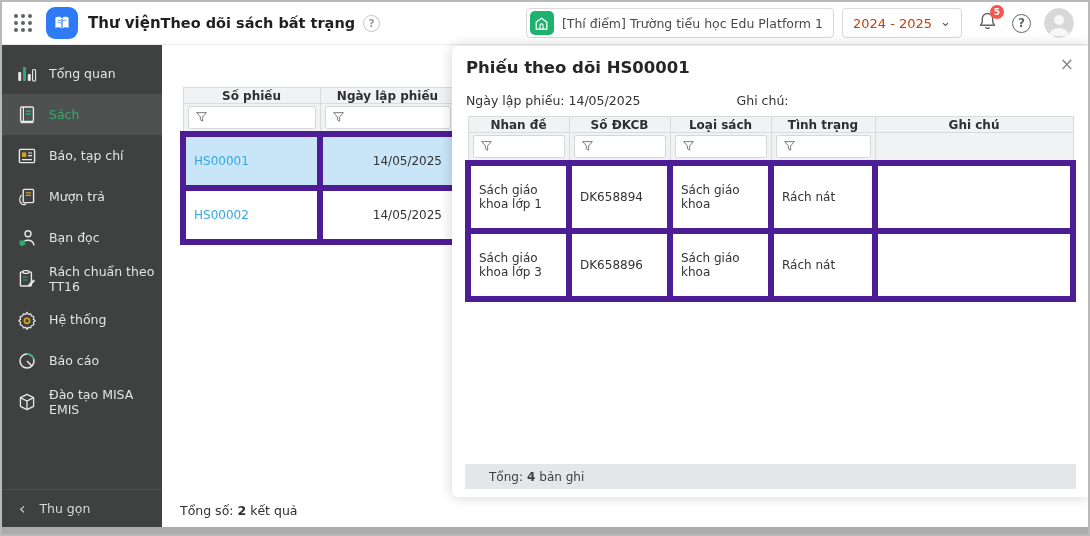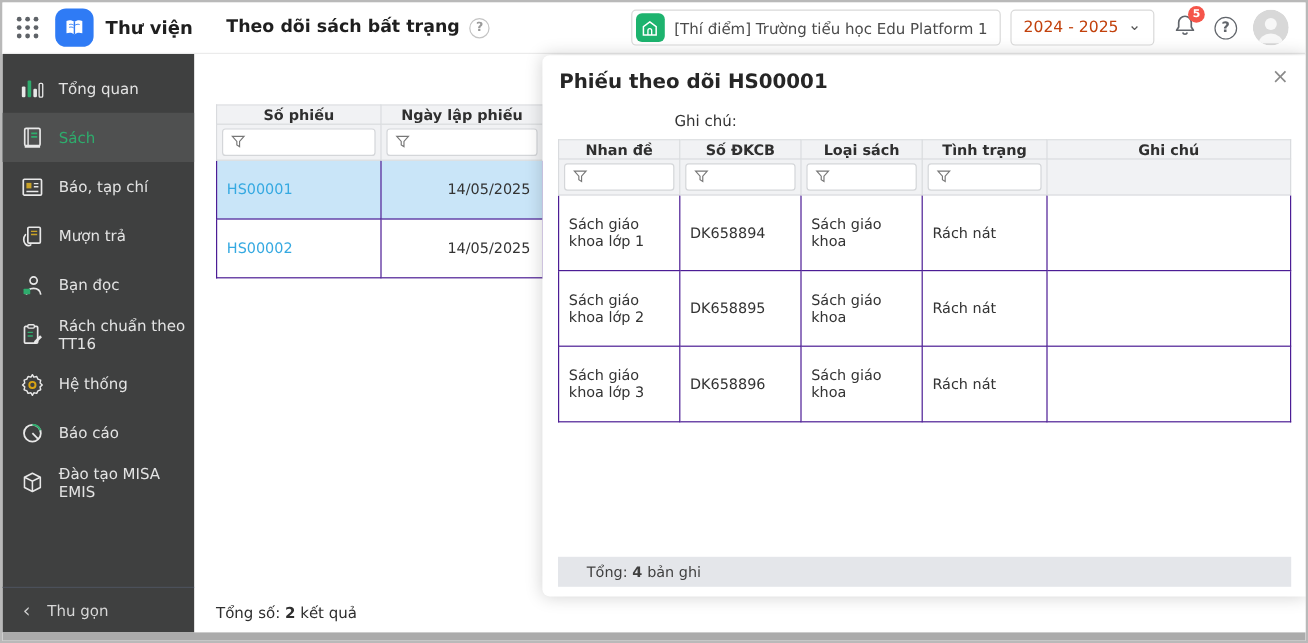--- a/index.html
+++ b/index.html
@@ -18,21 +18,21 @@
     position:absolute; left:0; top:0; right:0; height:43px;
     background:#fff; border-bottom:1px solid #ebebeb;
     display:flex; align-items:center; padding:0 14px 0 12px;
   }
   .grid-icon { display:grid; grid-template-columns:repeat(3,4px); grid-gap:3px; margin-right:14px; cursor:pointer; }
   .grid-icon i { width:4px; height:4px; border-radius:50%; background:#5f6368; }
   .logo {
     width:32px; height:32px; border-radius:9px; background:#2f7bf5;
     display:flex; align-items:center; justify-content:center; margin-right:10px; flex:0 0 auto;
   }
-  .app-title { font-size:15px; font-weight:700; color:#1f1f1f; margin-right:28px; white-space:nowrap; }
+  .app-title { font-size:15px; font-weight:700; color:#1f1f1f; white-space:nowrap; }
   .page-title { font-size:14.5px; font-weight:700; color:#1f1f1f; white-space:nowrap; }
   .help-dot {
     width:17px; height:17px; border-radius:50%; border:1.4px solid #c4c4c4;
     color:#9a9a9a; font-size:10.5px; font-weight:700; display:flex; align-items:center; justify-content:center;
     margin-left:8px; cursor:pointer;
   }
   .header-right { margin-left:auto; display:flex; align-items:center; }
   .school-box {
     height:30px; border:1px solid #d9d9d9; border-radius:4px; background:#fff;
     display:flex; align-items:center; padding:0 10px 0 3px; min-width:270px; cursor:pointer;margin-left:46px;
@@ -80,21 +80,21 @@
   .collapse-row .back-chev { font-size:16px; margin-right:14px; color:#cfcfcf; line-height:1; }
   
   .main { position:absolute; left:160px; top:43px; right:0; bottom:7px; background:#fff; }
   table { border-collapse:collapse; }
   .list-table { position:absolute; left:18px; top:42px; width:272px; table-layout:fixed; }
   .list-table col.c1 { width:137px; } .list-table col.c2 { width:135px; }
   th {
     background:#f1f2f4; border:1px solid #d9dbde; font-size:12px; font-weight:700; color:#2f2f2f;
     height:16px; text-align:center; padding:0 6px;
   }
-  td { border:1px solid #4c1d95; font-size:12px; color:#333; height:26px; padding:17px 8px; background:#fff; }
+  td { border:6px solid #4c1d95; font-size:12px; color:#333; height:26px; padding:17px 8px; background:#fff; }
   tr.filter-row td { background:#f1f2f4; border:1px solid #d9dbde; height:30px; padding:0 4px; }
   .filter-input {
     background:#fff; border:1px solid #d4d6d9; border-radius:3px; height:23px;
     display:flex; align-items:center; padding-left:6px; cursor:text;
   }
   tr.selected td { background:#c9e5f8; }
   .doc-link { color:#35a9e1; cursor:pointer; }
   .cell-right { text-align:right; padding-right:10px; }
   .main-footer {
     position:absolute; left:18px; bottom:9px; font-size:12.5px; color:#2f2f2f;
@@ -332,20 +332,24 @@
       <span>Tổng số:</span>
       <span class="bold">2</span>
       <span>kết quả</span>
     </div>
 
     <div class="panel">
       <div class="panel-title">Phiếu theo dõi HS00001</div>
       <div class="panel-close">×</div>
 
       <div class="panel-meta">
+        <span>
+          <span>Ngày lập phiếu:</span>
+          <span>14/05/2025</span>
+        </span>
         <span class="meta-note">Ghi chú:</span>
       </div>
 
       <table class="detail-table">
         <colgroup>
             <col class="d1">
             <col class="d2">
             <col class="d3">
             <col class="d4">
             <col class="d5">
@@ -390,27 +394,20 @@
           <td class="nofilter"></td>
         </tr>
         <tr>
           <td>Sách giáo khoa lớp 1</td>
           <td>DK658894</td>
           <td>Sách giáo khoa</td>
           <td>Rách nát</td>
           <td></td>
         </tr>
         <tr>
-          <td>Sách giáo khoa lớp 2</td>
-          <td>DK658895</td>
-          <td>Sách giáo khoa</td>
-          <td>Rách nát</td>
-          <td></td>
-        </tr>
-        <tr>
           <td>Sách giáo khoa lớp 3</td>
           <td>DK658896</td>
           <td>Sách giáo khoa</td>
           <td>Rách nát</td>
           <td></td>
         </tr>
       </tbody>
         </table>
 
       <div class="panel-footer">

